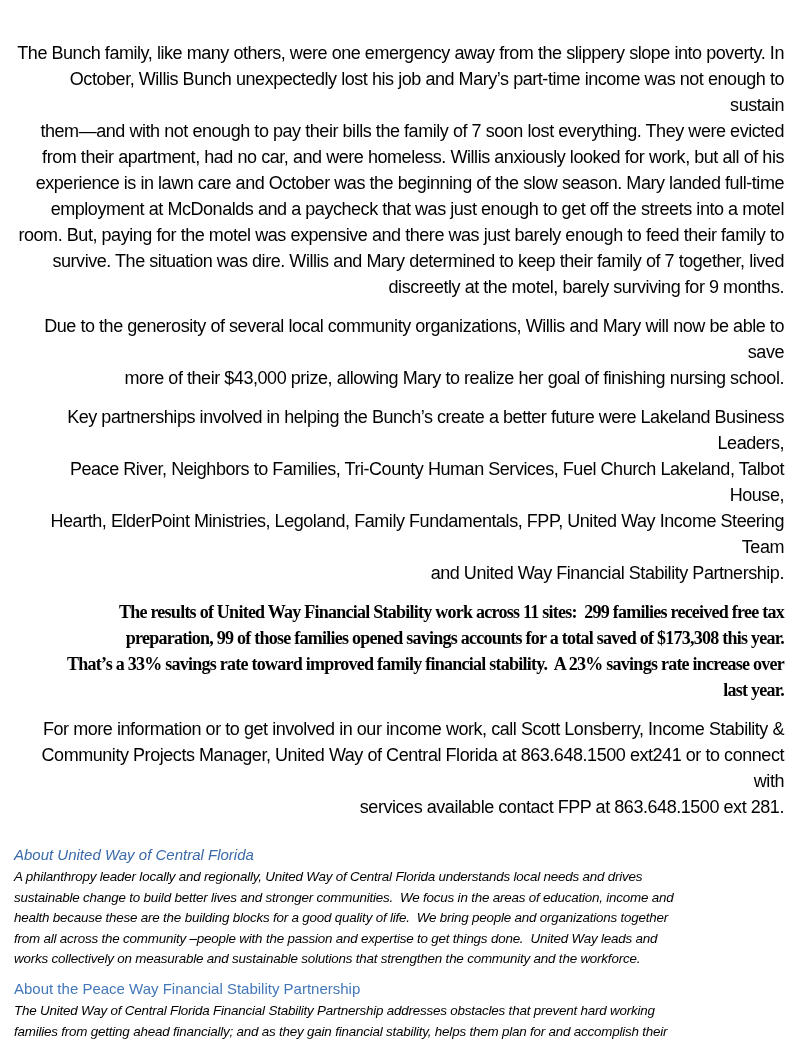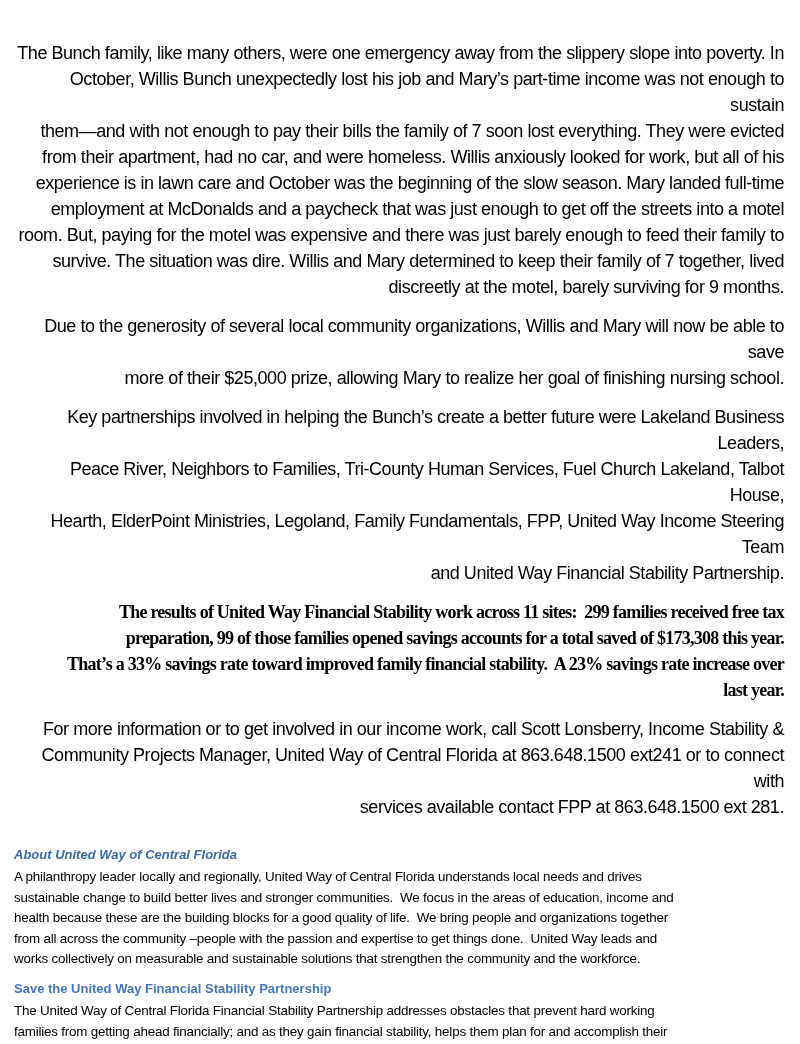--- a/index.html
+++ b/index.html
@@ -27,55 +27,56 @@
   }
   .para.bold {
     font-weight: bold;
     letter-spacing: -0.75px;
     font-family: Liberation Serif, serif;
   }
   .about-section { margin: 0; }
   .about-section.first { margin-top: 25px; }
   .about-heading {
     margin: 0 0 2px 0;
-    font-size: 13px;
+    font-size: 15px;
     line-height: 20px;
-    font-weight: bold;
+    font-weight: normal;
     color: #4377b9;
   }
   .about-heading.italic {
     font-style: italic;
     color: #3a6aa9;
   }
   .about-para {
     margin: 0 0 9px 0;
     font-size: 13.4px;
     line-height: 20.6px;
     letter-spacing: -0.2px;
     white-space: pre-wrap;
+    font-style: italic;
   }
 </style>
 </head>
 <body>
 
 <div class="page">
 
   <p class="para">The Bunch family, like many others, were one emergency away from the slippery slope into poverty. In
 October, Willis Bunch unexpectedly lost his job and Mary’s part-time income was not enough to sustain
 them—and with not enough to pay their bills the family of 7 soon lost everything. They were evicted
 from their apartment, had no car, and were homeless. Willis anxiously looked for work, but all of his
 experience is in lawn care and October was the beginning of the slow season. Mary landed full-time
 employment at McDonalds and a paycheck that was just enough to get off the streets into a motel
 room. But, paying for the motel was expensive and there was just barely enough to feed their family to
 survive. The situation was dire. Willis and Mary determined to keep their family of 7 together, lived
 discreetly at the motel, barely surviving for 9 months.</p>
 
 
   <p class="para">Due to the generosity of several local community organizations, Willis and Mary will now be able to save
-more of their $25,000 prize, allowing Mary to realize her goal of finishing nursing school.</p>
+more of their $43,000 prize, allowing Mary to realize her goal of finishing nursing school.</p>
 
   <p class="para">Key partnerships involved in helping the Bunch’s create a better future were Lakeland Business Leaders,
 Peace River, Neighbors to Families, Tri-County Human Services, Fuel Church Lakeland, Talbot House,
 Hearth, ElderPoint Ministries, Legoland, Family Fundamentals, FPP, United Way Income Steering Team
 and United Way Financial Stability Partnership.</p>
 
 
   <p class="para bold">The results of United Way Financial Stability work across 11 sites:  299 families received free tax
 preparation, 99 of those families opened savings accounts for a total saved of $173,308 this year.
 That’s a 33% savings rate toward improved family financial stability.  A 23% savings rate increase over
@@ -88,19 +89,19 @@
   <div class="about-section first">
     <h2 class="about-heading italic">About United Way of Central Florida</h2>
     <p class="about-para">A philanthropy leader locally and regionally, United Way of Central Florida understands local needs and drives
 sustainable change to build better lives and stronger communities.  We focus in the areas of education, income and
 health because these are the building blocks for a good quality of life.  We bring people and organizations together
 from all across the community –people with the passion and expertise to get things done.  United Way leads and
 works collectively on measurable and sustainable solutions that strengthen the community and the workforce.</p>
   </div>
 
   <div class="about-section">
-    <h2 class="about-heading">Save the United Way Financial Stability Partnership</h2>
+    <h2 class="about-heading">About the Peace Way Financial Stability Partnership</h2>
     <p class="about-para">The United Way of Central Florida Financial Stability Partnership addresses obstacles that prevent hard working
 families from getting ahead financially; and as they gain financial stability, helps them plan for and accomplish their
 long-term financial goals. Our lead partner in this work is Florida Prosperity Partnership Polk.</p>
   </div>
 
 </div>
 
 </body></html>

